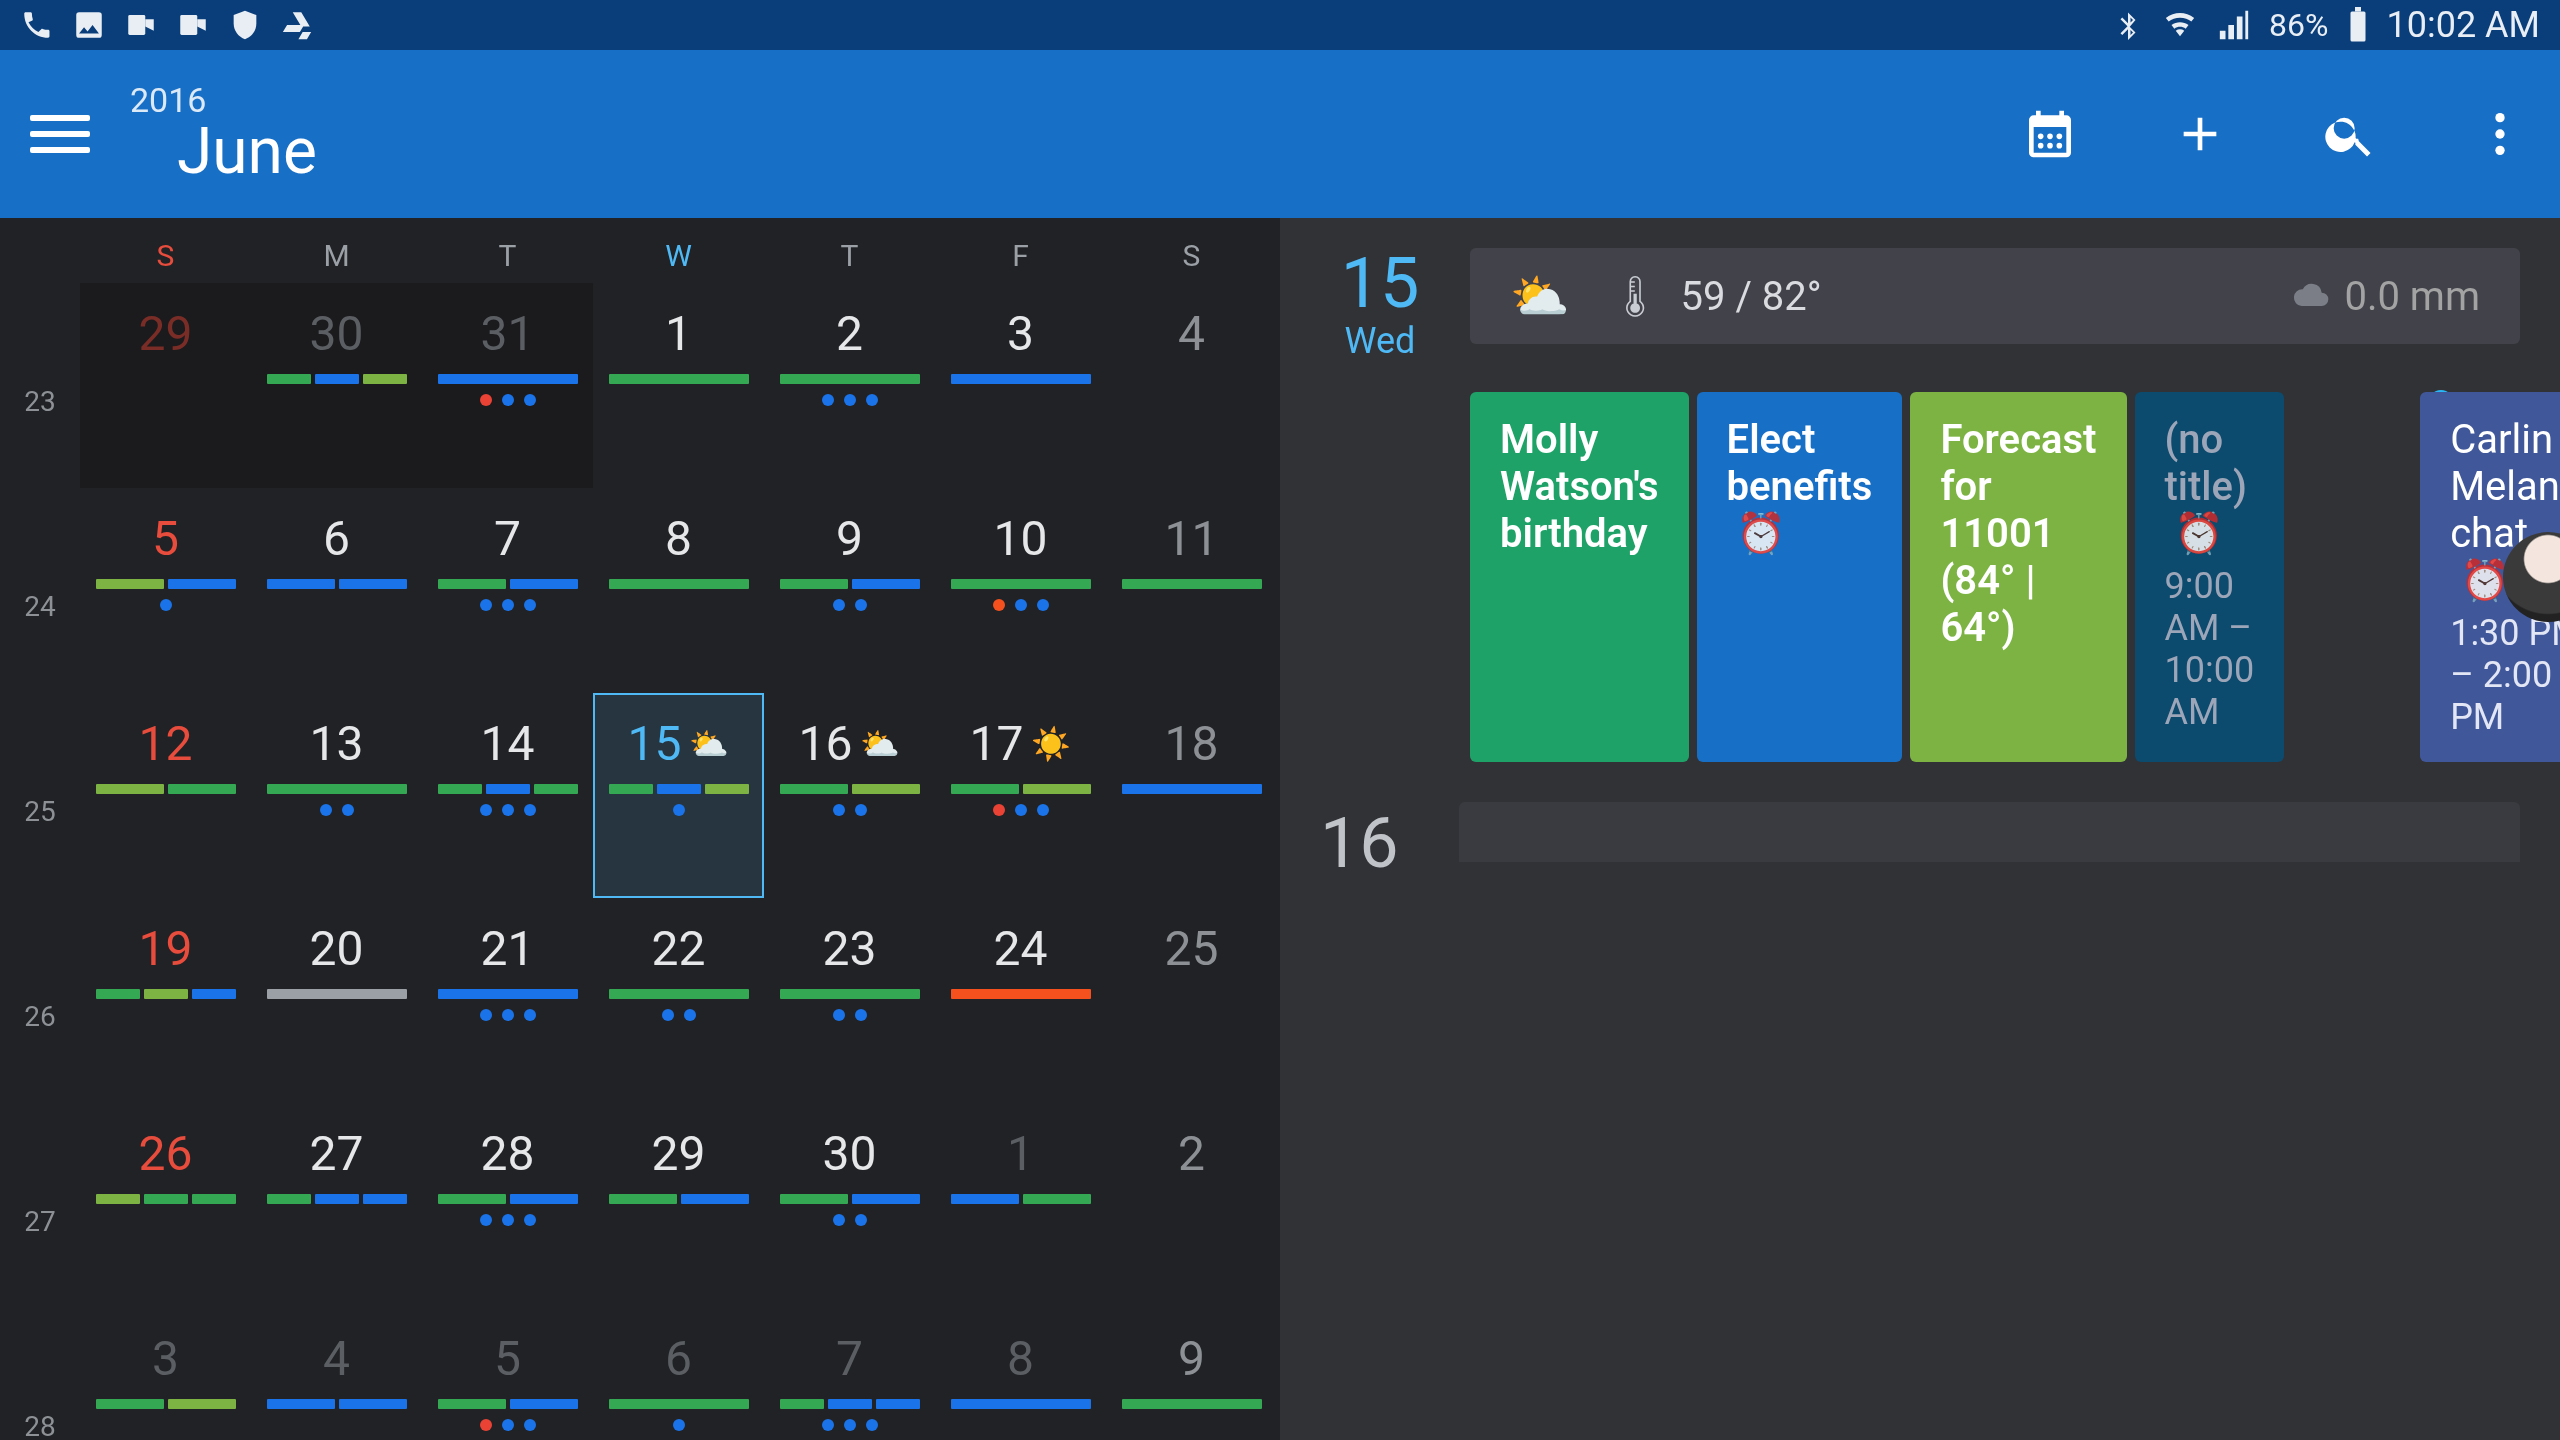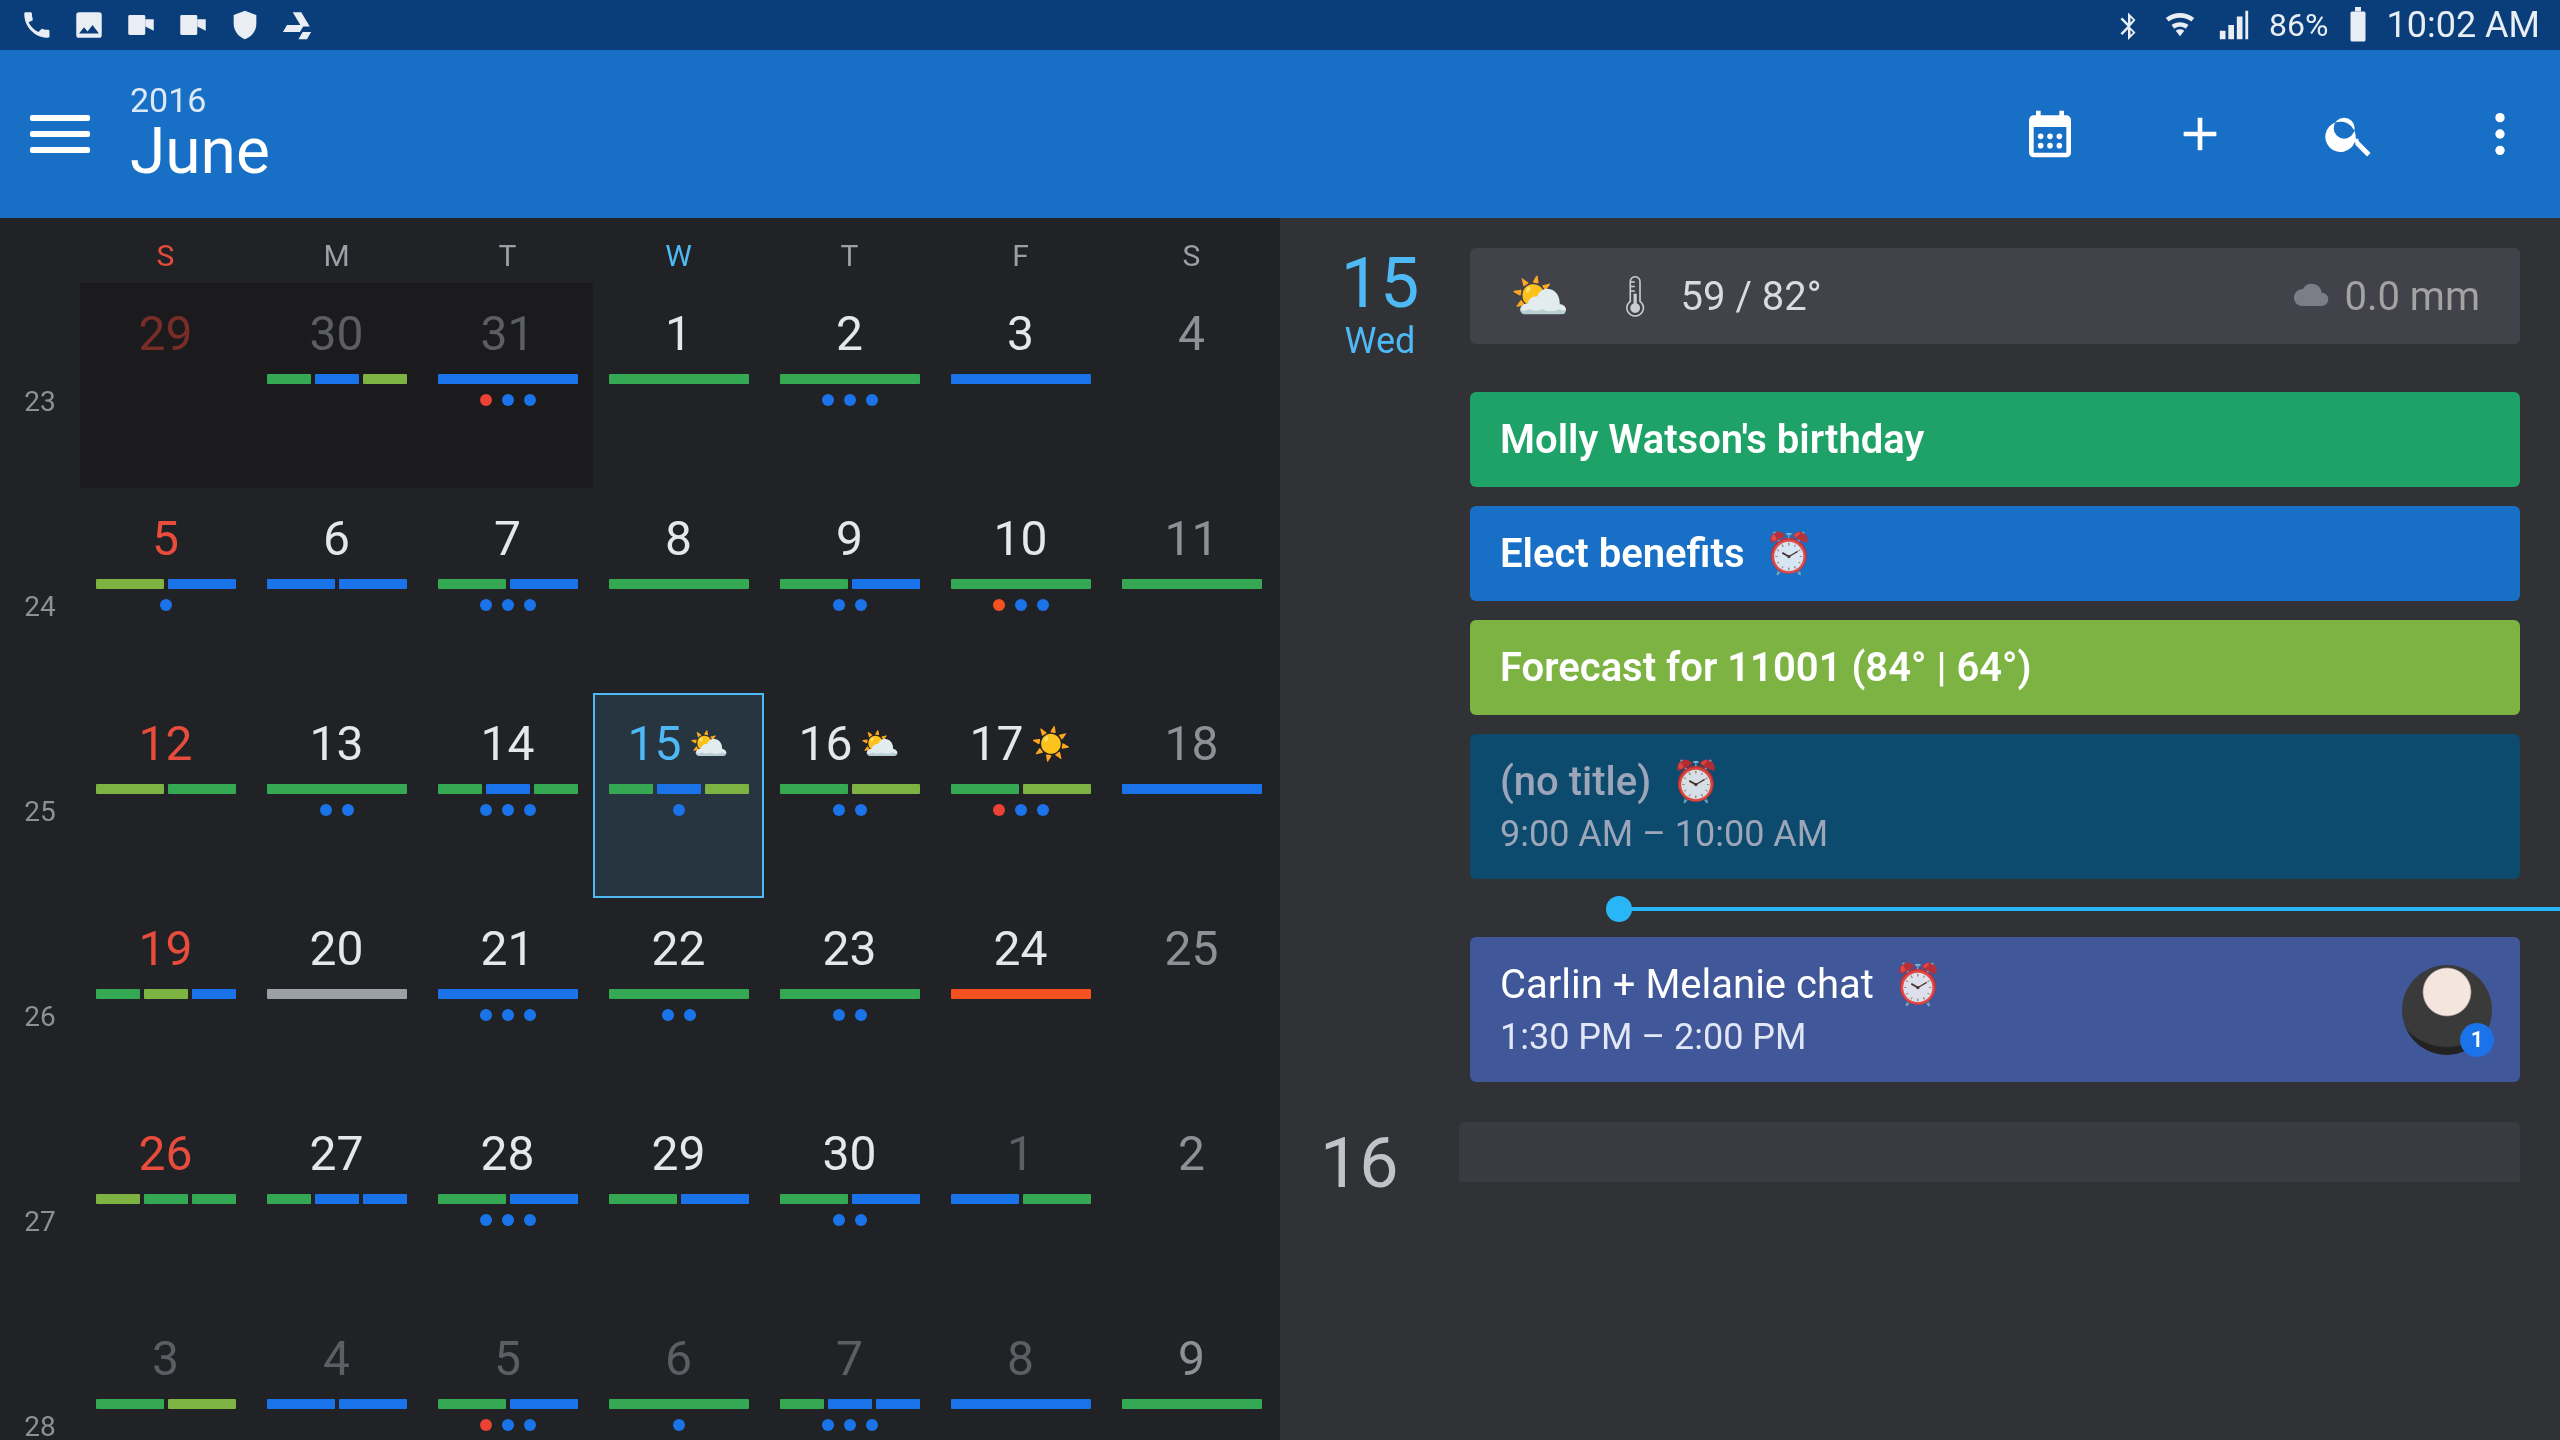--- a/index.html
+++ b/index.html
@@ -9,21 +9,21 @@
   .status-bar { height: 50px; background: #0a3e7a; display: flex; align-items: center; justify-content: space-between; padding: 0 20px; font-size: 32px; color: #e9eef5; }
   .status-left, .status-right { display: flex; align-items: center; gap: 18px; }
   .sicon svg { display: block; }
 
   
   .app-bar { height: 168px; background: #186fc6; display: flex; align-items: center; padding: 0 30px; }
   .hamburger { width: 60px; height: 60px; display: flex; flex-direction: column; justify-content: center; gap: 10px; cursor: pointer; margin-right: 40px; }
   .hamburger span { display: block; height: 6px; background: #fff; border-radius: 2px; }
   .title-block { display: flex; flex-direction: column; line-height: 1.05; }
   .title-year { font-size: 34px; color: #dce9f7; font-weight: 400; }
-  .title-month { font-size: 64px; color: #fff; font-weight: 400; }
+  .title-month { font-size: 64px; color: #fff; font-weight: 400; margin-left: 47px; }
   .app-actions { margin-left: auto; display: flex; align-items: center; gap: 90px; }
   .action-btn { width: 60px; height: 60px; display: flex; align-items: center; justify-content: center; cursor: pointer; }
   .action-btn svg { fill: #fff; }
 
   
   .main { display: flex; height: calc(100% - 190px); }
   .cal-panel { width: 1280px; height: 100%; background: #212225; position: relative; padding: 0; }
   .agenda-panel { flex: 1; height: 100%; background: #313236; padding: 30px 40px 0 40px; position: relative; overflow: hidden; }
 
   
@@ -67,21 +67,21 @@
   .agenda-head { display: flex; align-items: flex-start; gap: 30px; margin-bottom: 30px; }
   .day-badge { width: 120px; text-align: center; }
   .day-badge .n { font-size: 70px; color: #4fb9f5; font-weight: 400; line-height: 1; }
   .day-badge .d { font-size: 36px; color: #4fb9f5; margin-top: 2px; }
   .weather-card { flex: 1; height: 96px; background: #42434a; border-radius: 6px; display: flex; align-items: center; gap: 40px; padding: 0 40px; font-size: 40px; color: #d9dbe0; }
   .weather-card .wicon2 { font-size: 48px; }
   .weather-card .precip { color: #a3a3a3; display: flex; align-items: center; gap: 14px; margin-left: auto; }
   .weather-card .temp { display: flex; align-items: center; gap: 20px; }
   .weather-card .therm { color: #c9ccd2; }
 
-  .event-list { margin-left: 150px; display: flex; flex-direction: column; gap: 19px; }
+  .event-list { margin-left: 150px; display: flex; flex-direction: row; gap: 8px; }
   .event-card { border-radius: 6px; padding: 24px 30px; font-size: 40px; font-weight: 600; color: #fff; position: relative; }
   .event-card.green { background: #1fa268; }
   .event-card.blue { background: #186fc6; }
   .event-card.lime { background: #7cb342; }
   .event-card.darkblue { background: #0c4a6e; color: #9ca6b8; font-weight: 500; }
   .event-card.indigo { background: #40579a; }
   .event-card .sub { font-size: 36px; font-weight: 400; margin-top: 8px; }
   .event-card .note { font-size: 36px; font-weight: 400; margin-top: 6px; }
   .event-card .alarm { margin-left: 10px; opacity: 0.85; }
   .event-card.indigo .title { color: #fff; font-weight: 400; }

